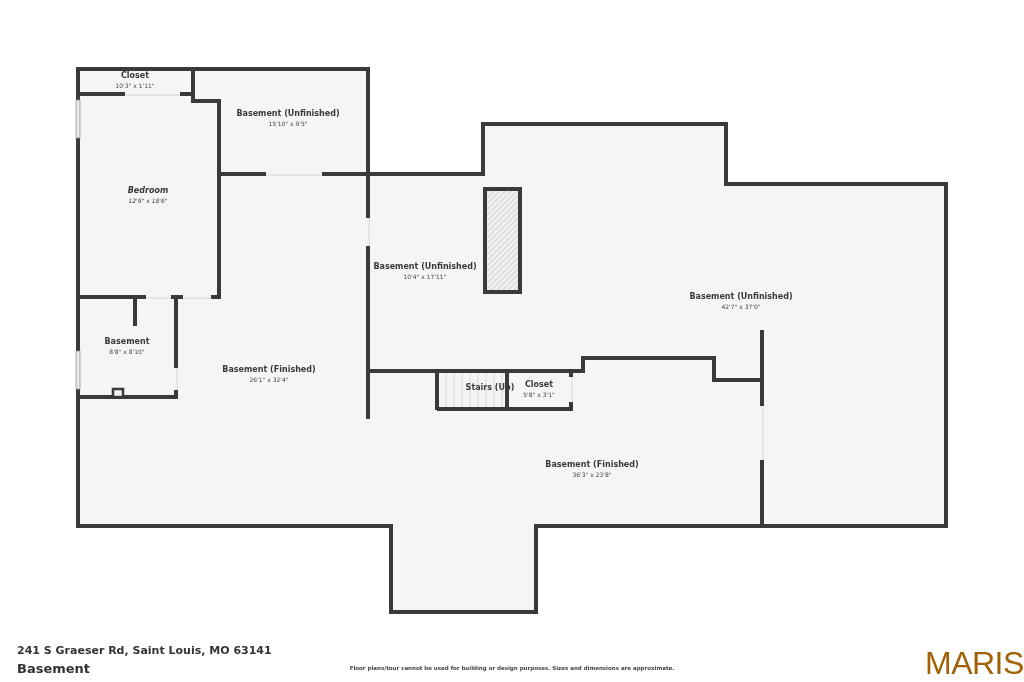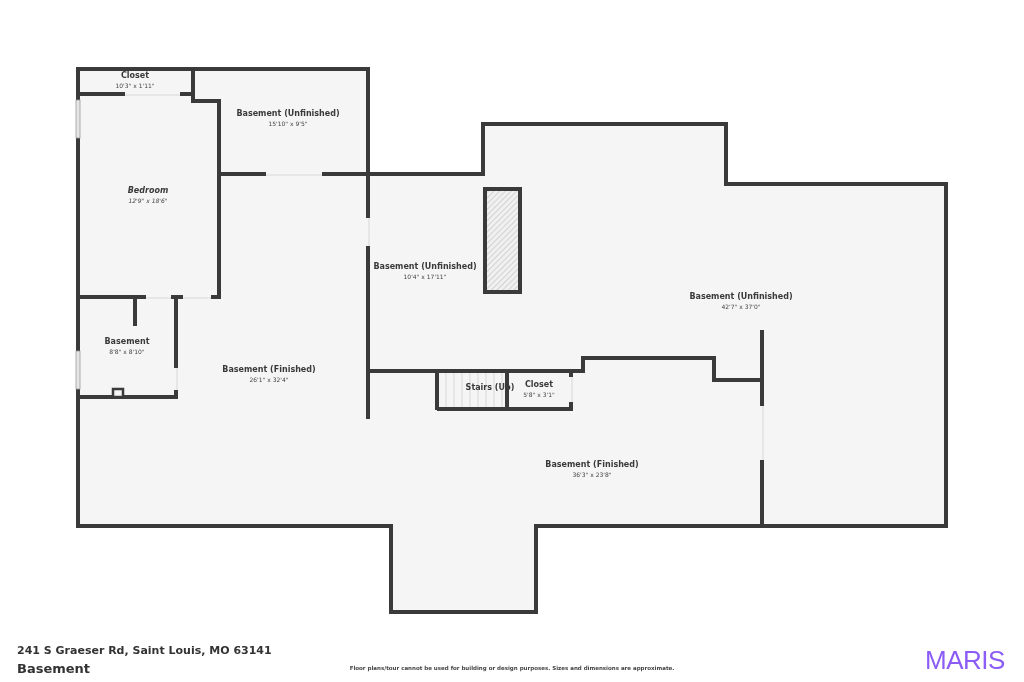--- a/index.html
+++ b/index.html
@@ -10,21 +10,21 @@
                 white-space: nowrap; color: #3a3a3a; line-height: 1; }
   .room-name { display: block; font-size: 8px; font-weight: bold; }
   .room-dim { display: block; font-size: 6px; margin-top: 3px; color: #444; }
   .footer-address { position: absolute; left: 17px; top: 644px; font-size: 11px;
                     font-weight: bold; color: #333; }
   .footer-floor { position: absolute; left: 17px; top: 661px; font-size: 13px;
                   font-weight: bold; color: #333; }
   .footer-disclaimer { position: absolute; left: 512px; top: 665px; transform: translateX(-50%);
                        font-size: 5.5px; font-weight: bold; color: #444; white-space: nowrap; }
   .logo { position: absolute; left: 925px; top: 647px; font-family: "Liberation Sans", sans-serif;
-          font-size: 26px; color: #8b5cf6; letter-spacing: -0.5px; line-height: 1; }
+          font-size: 32px; color: #a16207; letter-spacing: -0.5px; line-height: 1; }
 </style>
 </head>
 <body>
 
 <svg id="plan" width="1024" height="682" viewBox="0 0 1024 682" xmlns="http://www.w3.org/2000/svg">
   <defs>
     <pattern id="hatch" patternUnits="userSpaceOnUse" width="4" height="4" patternTransform="rotate(45)">
       <rect width="4" height="4" fill="#f0f0f0"></rect>
       <line x1="0" y1="0" x2="0" y2="4" stroke="#b5b5b5" stroke-width="1"></line>
     </pattern>

